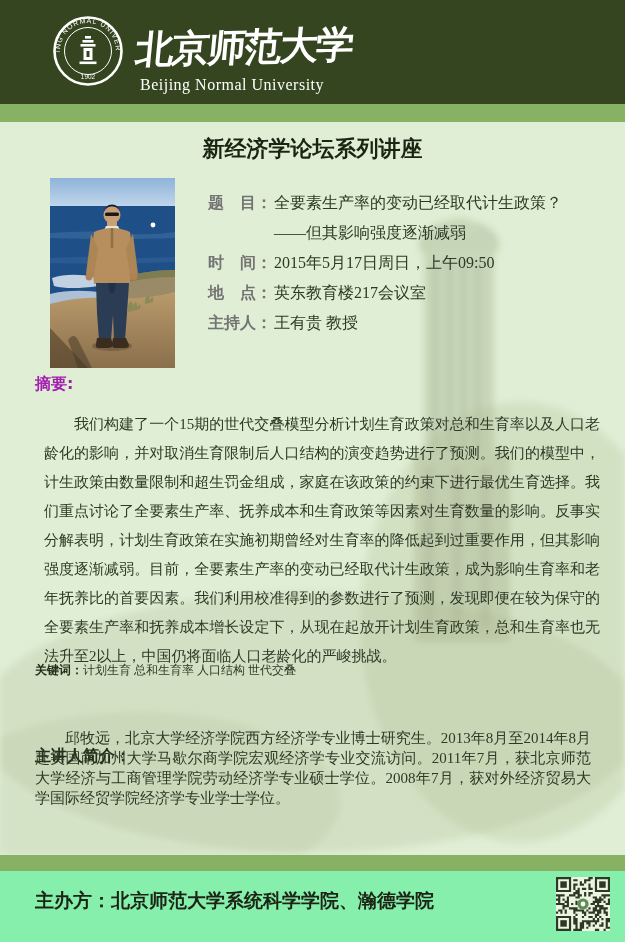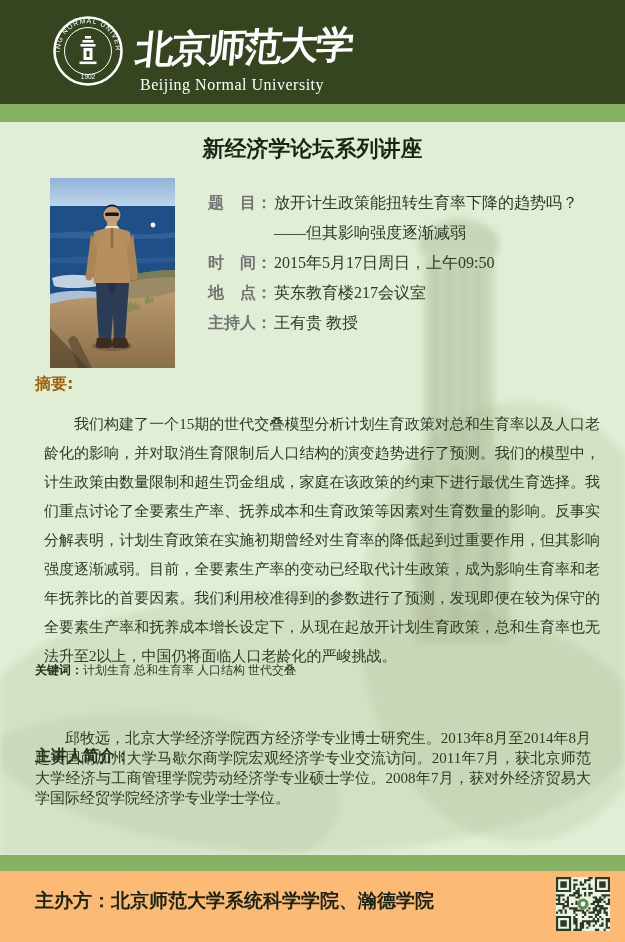--- a/index.html
+++ b/index.html
@@ -19,34 +19,34 @@
   .watermark{position:absolute;left:0;top:0;width:625px;height:733px;filter:blur(3px);
              pointer-events:none;z-index:0;}
   .series-title{position:absolute;left:0;top:12px;width:625px;text-align:center;
                 font-size:22px;font-weight:bold;color:#1b2413;z-index:2;}
   .photo{position:absolute;left:50px;top:56px;width:125px;height:190px;z-index:2;}
   .details{position:absolute;left:208px;top:66px;z-index:2;}
   .detail-row{height:30px;line-height:30px;white-space:nowrap;font-size:16px;color:#2c3a26;}
   .detail-label{display:inline-block;min-width:66px;font-weight:bold;color:#737373;}
   .detail-value{font-family:"Liberation Serif",serif;color:#2c3a26;}
   .abstract-label{position:absolute;left:35px;top:252px;font-size:16px;font-weight:bold;
-                  color:#a16207;z-index:2;}
+                  color:#a21caf;z-index:2;}
   .abstract-text{position:absolute;left:35px;top:279px;width:556px;font-size:15px;
                  line-height:29px;color:#2c3a26;text-align:justify;text-indent:2em;
                  font-family:"Liberation Serif",serif;z-index:2;margin:9px;}
   .keywords{position:absolute;left:35px;top:540px;font-size:12px;z-index:2;white-space:nowrap;}
   .keywords .kw-label{font-weight:bold;color:#22301c;}
   .keywords .kw-text{font-family:"Liberation Serif",serif;color:#2c3a26;}
   .bio-label{position:absolute;left:35px;top:580px;font-size:16px;font-weight:bold;
              color:#22301c;z-index:2;margin-top:44px;}
   .bio-text{position:absolute;left:35px;top:606px;width:556px;font-size:15px;line-height:20px;
             color:#2c3a26;text-align:justify;text-indent:2em;
             font-family:"Liberation Serif",serif;z-index:2;margin:0;}
   
-  .footer{position:absolute;left:0;top:871px;width:625px;height:71px;background:#fdba74;}
+  .footer{position:absolute;left:0;top:871px;width:625px;height:71px;background:#86efac;}
   .organizer{position:absolute;left:35px;top:17px;font-size:19px;font-weight:bold;
              color:#1c2515;white-space:nowrap;}
   .qr{position:absolute;left:556px;top:877px;width:54px;height:54px;z-index:3;}
 </style>
 </head>
 <body>
 
 <div class="poster">
 
   <div class="header">
@@ -140,21 +140,21 @@
         <circle cx="84" cy="99" r="3.4" fill="#b08154"></circle>
         <path d="M46 105 H79 L77 135 L75 162 H64 L63 137 L61 162 H49 L47 135 Z" fill="#2b3c55"></path>
         <path d="M58 105 h8 l-2 10 h-4 Z" fill="#223147"></path>
         <path d="M47 160 h14 l2 7 q-1 3 -5 3 h-10 q-3 -1 -2 -4 Z" fill="#3a2d20"></path>
         <path d="M63 160 h13 l3 7 q0 3 -4 3 h-11 q-2 -1 -2 -4 Z" fill="#3a2d20"></path>
       </g>
     </svg>
 
     <div class="details">
       <div class="detail-row">
-        <span class="detail-label">题　目：</span><span class="detail-value">放开计生政策能扭转生育率下降的趋势吗？</span>
+        <span class="detail-label">题　目：</span><span class="detail-value">全要素生产率的变动已经取代计生政策？</span>
       </div>
       <div class="detail-row">
         <span class="detail-label"></span><span class="detail-value">——但其影响强度逐渐减弱</span>
       </div>
       <div class="detail-row">
         <span class="detail-label">时　间：</span><span class="detail-value">2015年5月17日周日，上午09:50</span>
       </div>
       <div class="detail-row">
         <span class="detail-label">地　点：</span><span class="detail-value">英东教育楼217会议室</span>
       </div>

